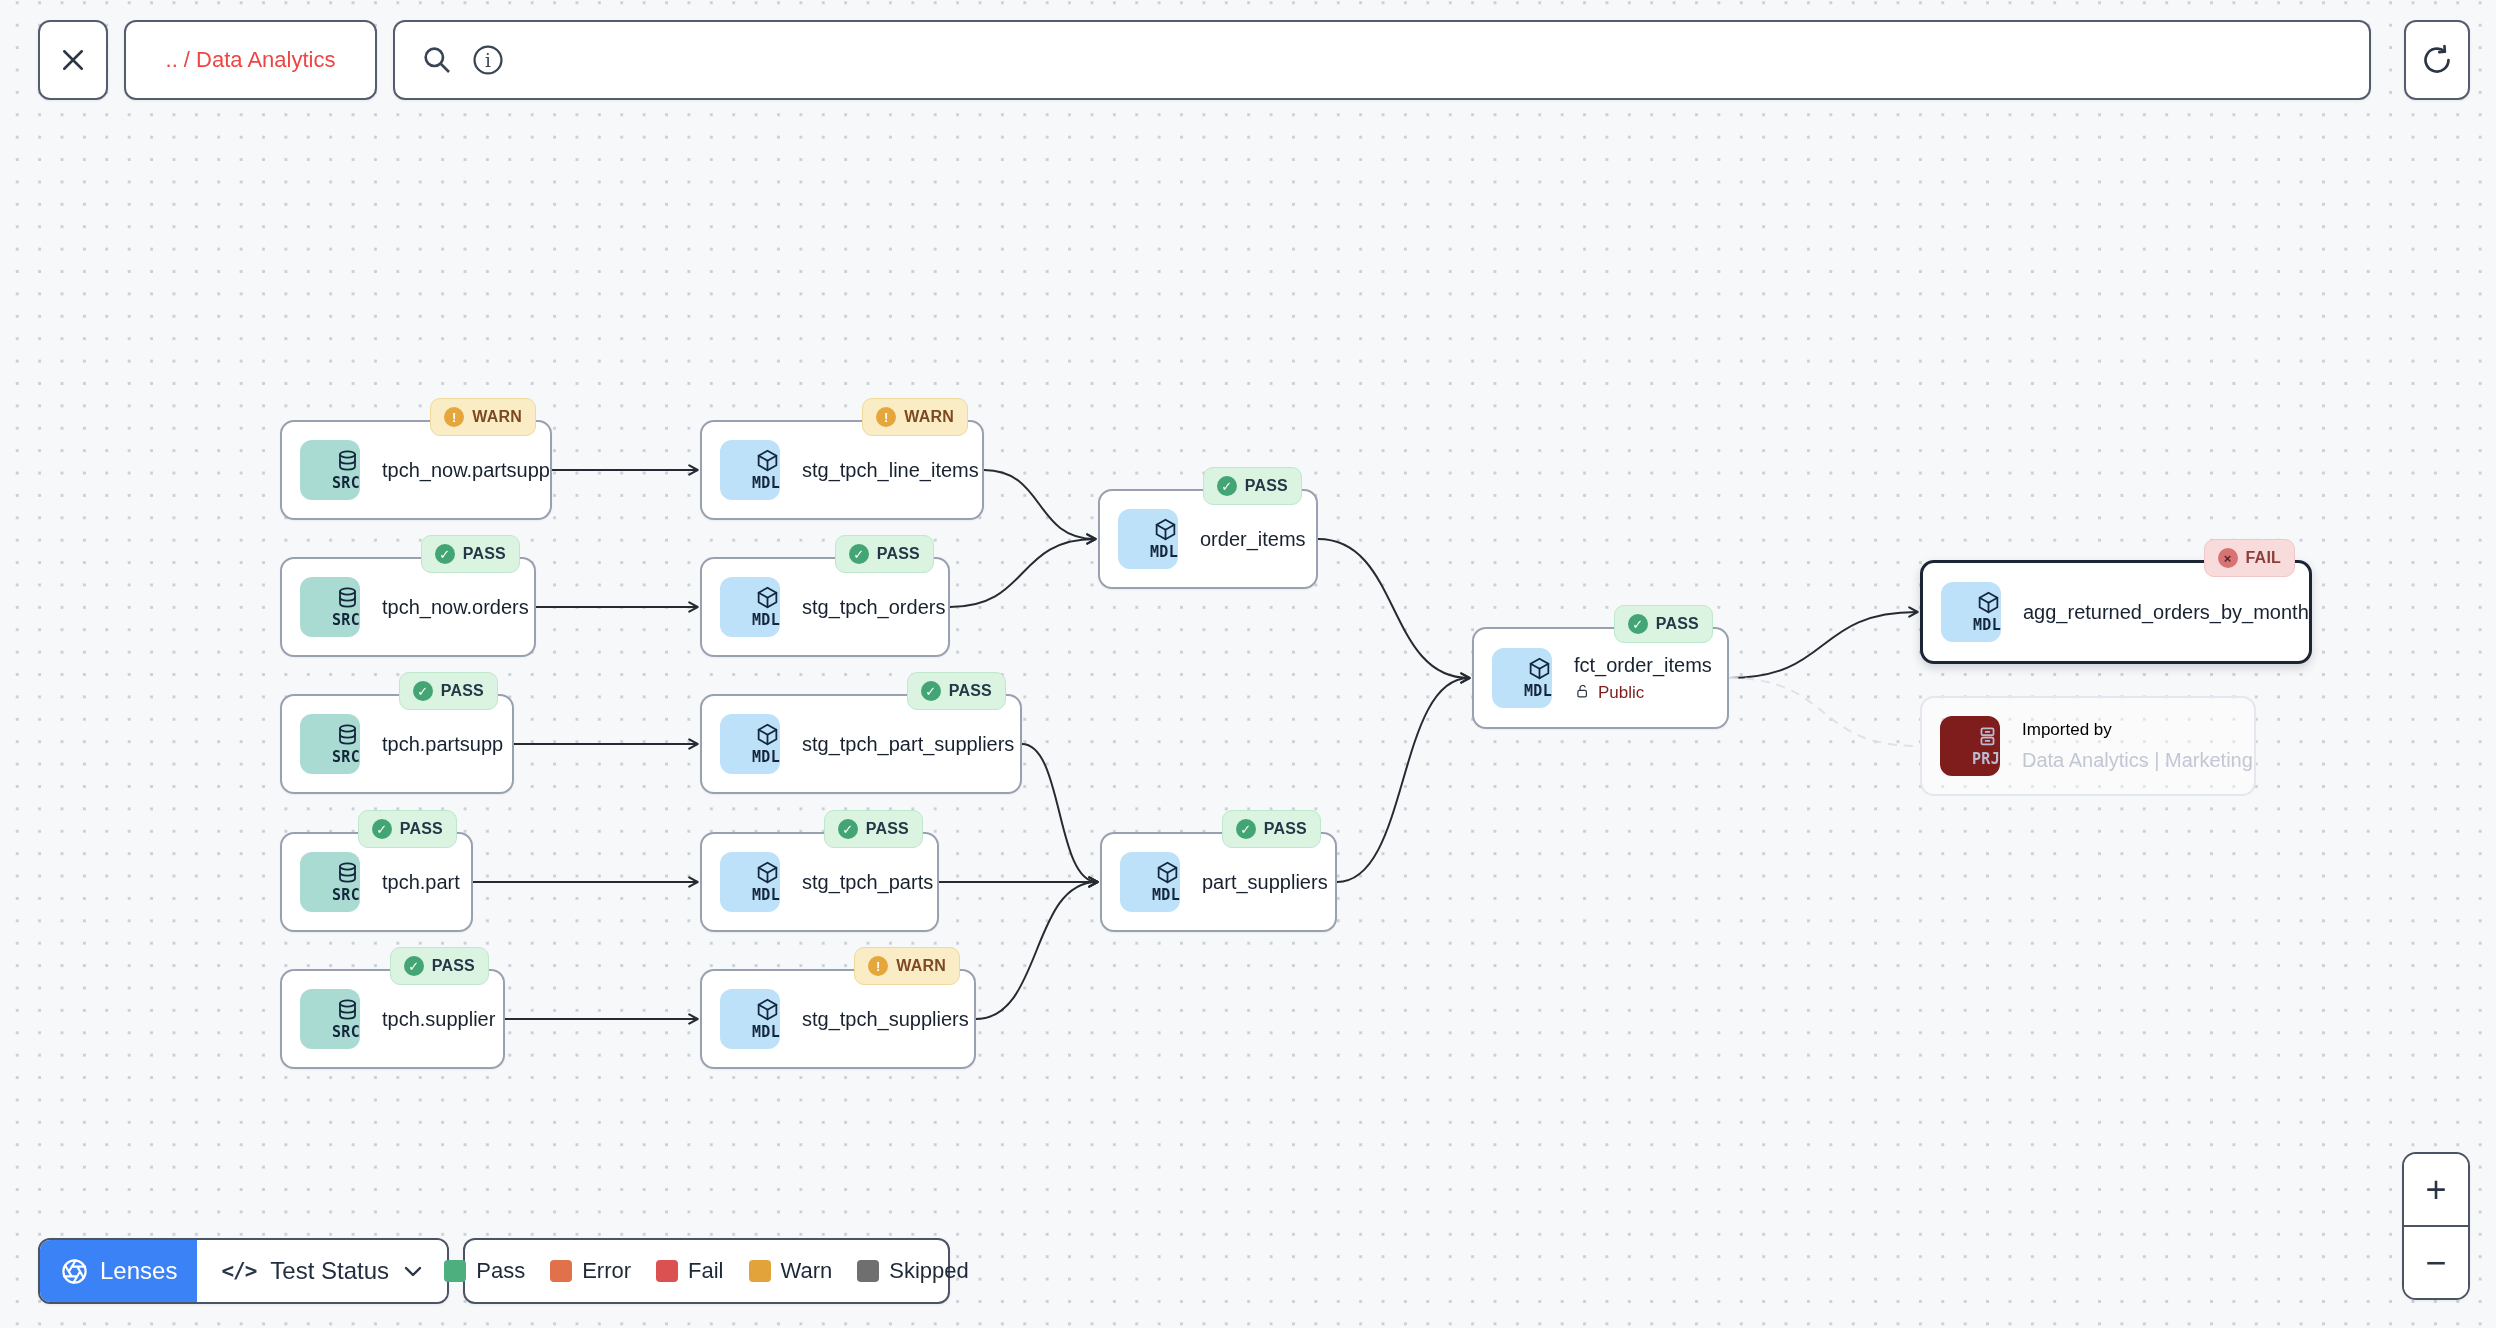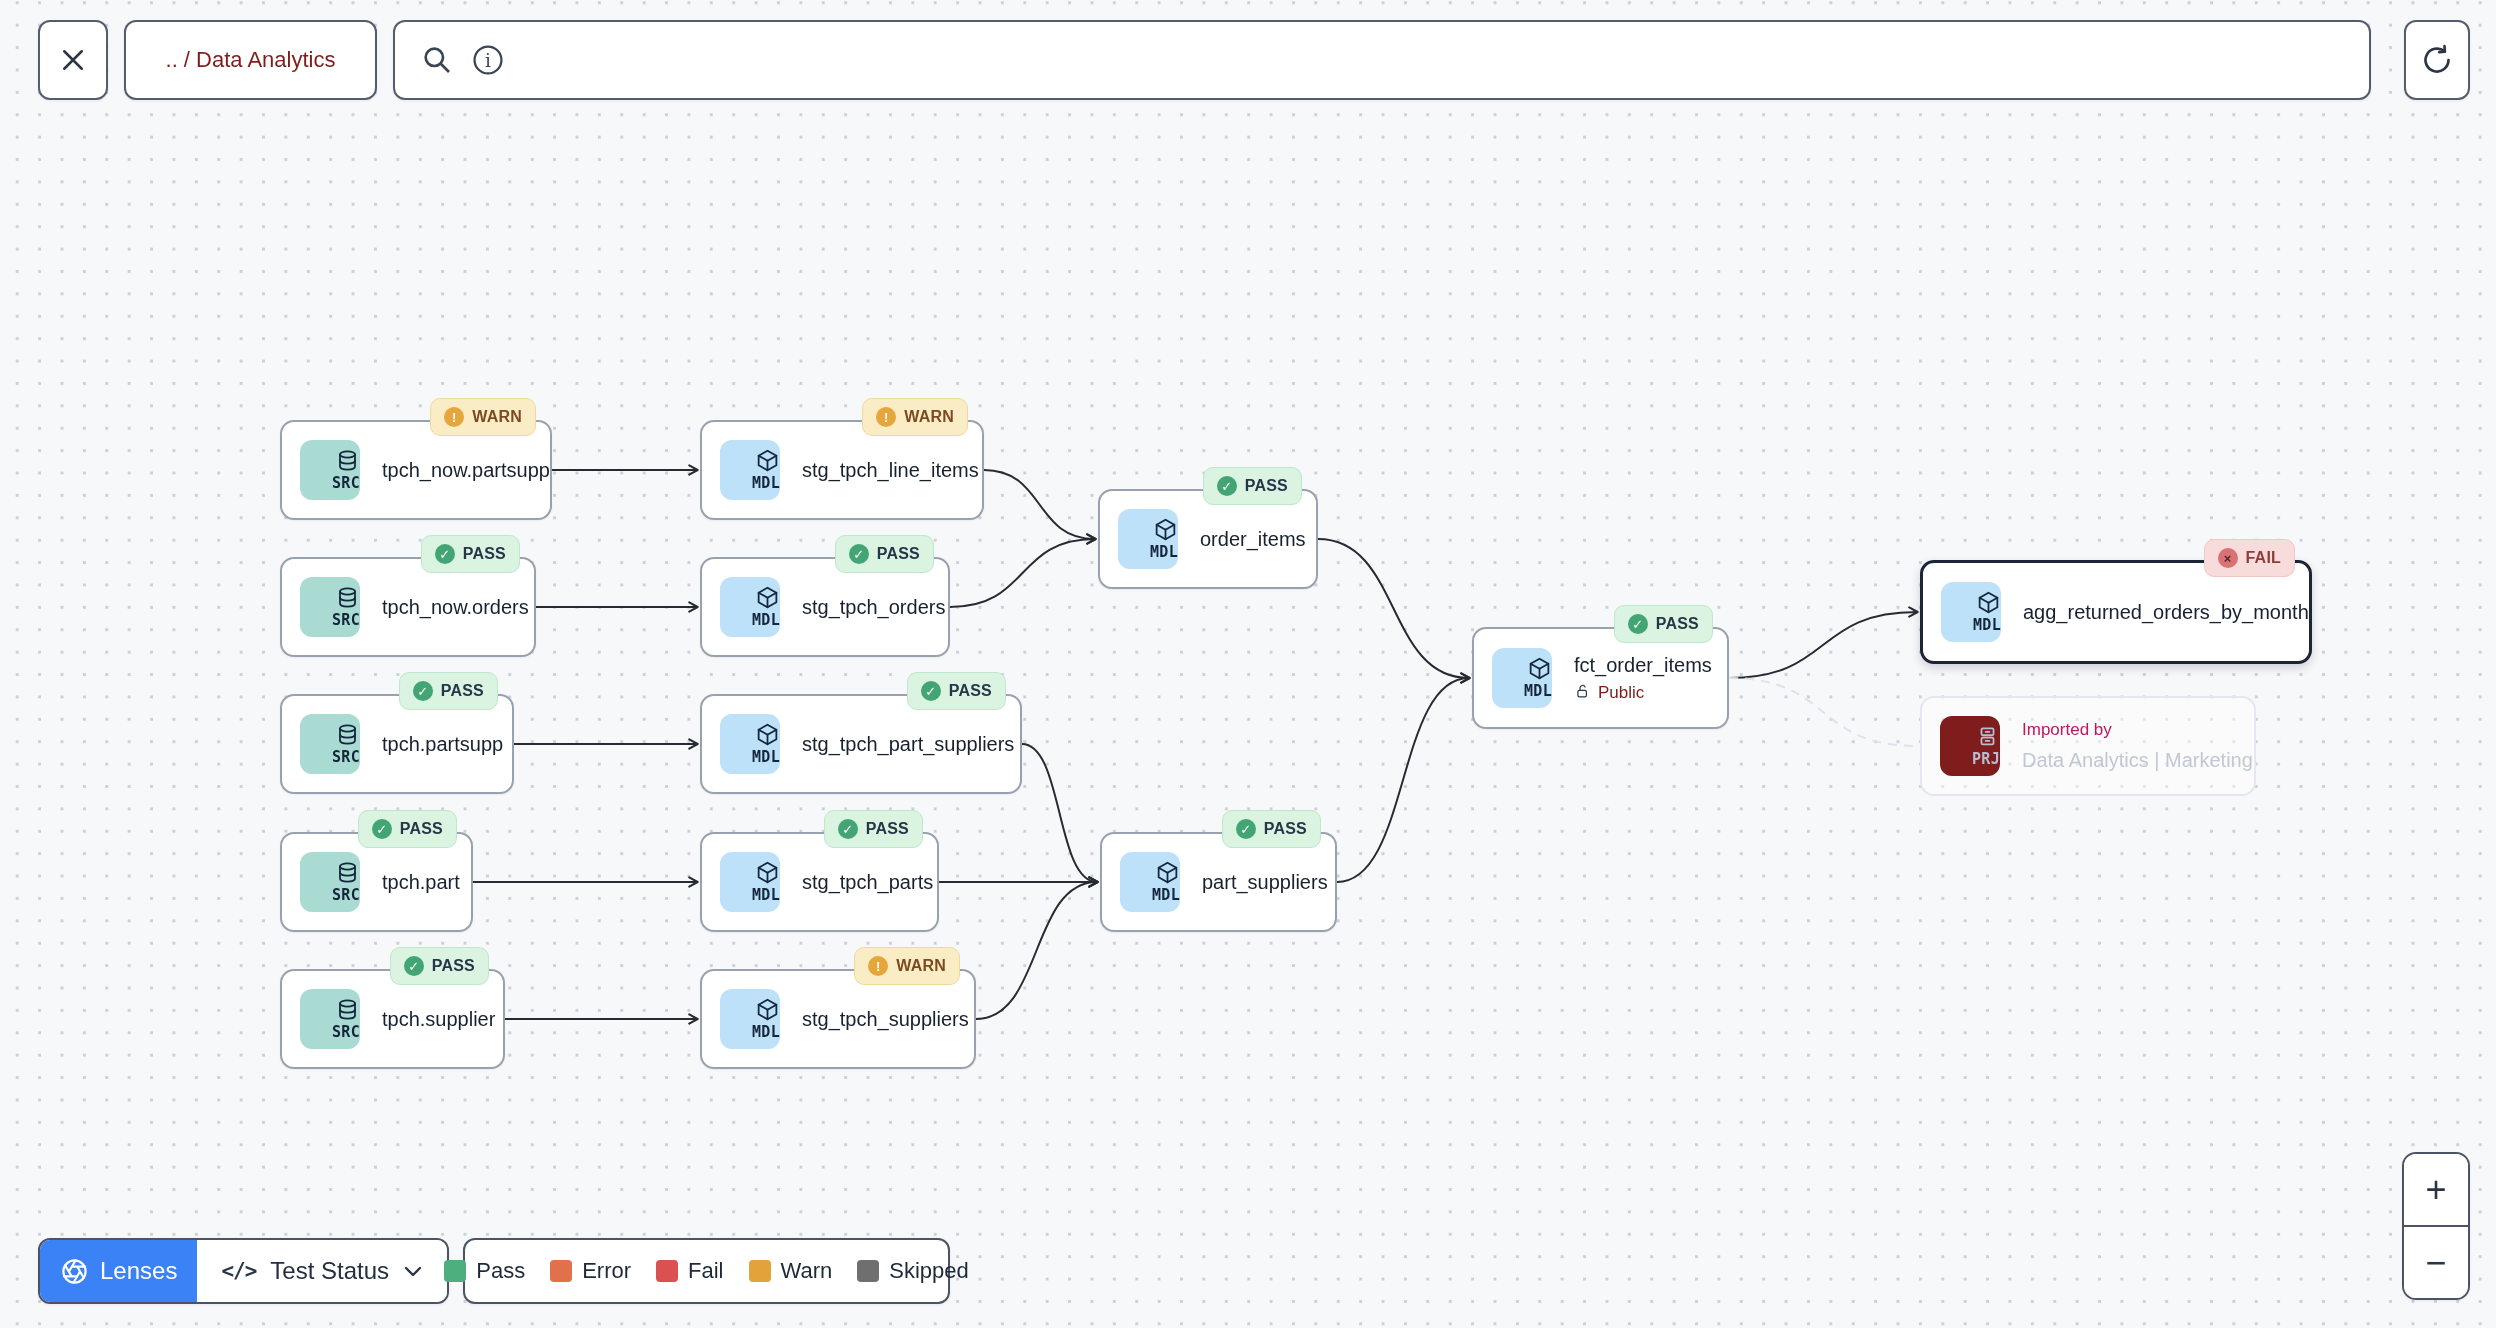--- a/index.html
+++ b/index.html
@@ -17,21 +17,21 @@
 
   
   .tb-btn {
     position:absolute; top:20px; height:80px; background:#fff;
     border:2px solid #535D6D; border-radius:12px;
     display:flex; align-items:center; justify-content:center;
     box-shadow:0 1px 3px rgba(26,35,51,.07); cursor:pointer;
   }
   .tb-btn svg { stroke:#2B3545; fill:none; stroke-width:2; stroke-linecap:round; stroke-linejoin:round; }
   #close-btn { left:38px; width:70px; }
-  #breadcrumb-btn { left:124px; width:253px; font-size:22px; color:#7f1d1d; }
+  #breadcrumb-btn { left:124px; width:253px; font-size:22px; color:#ef4444; }
   #search-box {
     position:absolute; left:393px; top:20px; width:1978px; height:80px;
     background:#fff; border:2px solid #535D6D; border-radius:12px;
     display:flex; align-items:center; padding:0 26px; gap:18px;
     box-shadow:0 1px 3px rgba(26,35,51,.07);
   }
   #search-box svg.mag { width:32px; height:32px; stroke:#3A4554; fill:none; stroke-width:2; flex:none; }
   #search-input {
     flex:1; border:none; outline:none; background:transparent;
     font-family:inherit; font-size:23px; color:#1A2433;
@@ -61,21 +61,21 @@
   .chip svg { width:25px; height:25px; fill:none; stroke:currentColor; stroke-width:1.7; stroke-linecap:round; stroke-linejoin:round; }
   .ctext { font-family:"DejaVu Sans Mono","Liberation Mono",monospace; font-size:15px; font-weight:700; letter-spacing:.3px; }
   .c-SRC { background:#A9DBD3; }
   .c-MDL { background:#BCE1F9; }
   .c-PRJ { background:#7f1d1d; color:#B7BCD3; }
 
   .ltext { display:flex; flex-direction:column; justify-content:center; }
   .nlabel { font-size:20px; color:#17212F; white-space:nowrap; }
   .nsub { display:flex; align-items:flex-start; gap:7px; font-size:17px; color:#7f1d1d; margin-top:6px; }
   .nsub svg { width:17px; height:17px; fill:none; stroke:#2A3546; stroke-width:1.7; stroke-linecap:round; }
-  .nl1 { font-size:17px; color:#be185d; white-space:nowrap; }
+  .nl1 { font-size:17px; color:#000000; white-space:nowrap; }
   .nl2 { font-size:20px; color:#C2C7D4; margin-top:9px; white-space:nowrap; }
 
   .badge {
     position:absolute; top:-24px; right:14px; height:38px;
     display:flex; align-items:center; gap:8px; padding:0 13px;
     border-radius:10px; font-size:16px; font-weight:700; letter-spacing:.2px;
   }
   .b-PASS { background:#DBF3E1; border:1.5px solid #BEE7CB; color:#243647; }
   .b-WARN { background:#FAEDC5; border:1.5px solid #EFDA9E; color:#7C4A22; }
   .b-FAIL { background:#F8DCDC; border:1.5px solid #F1C6C6; color:#8E3D3D; }

